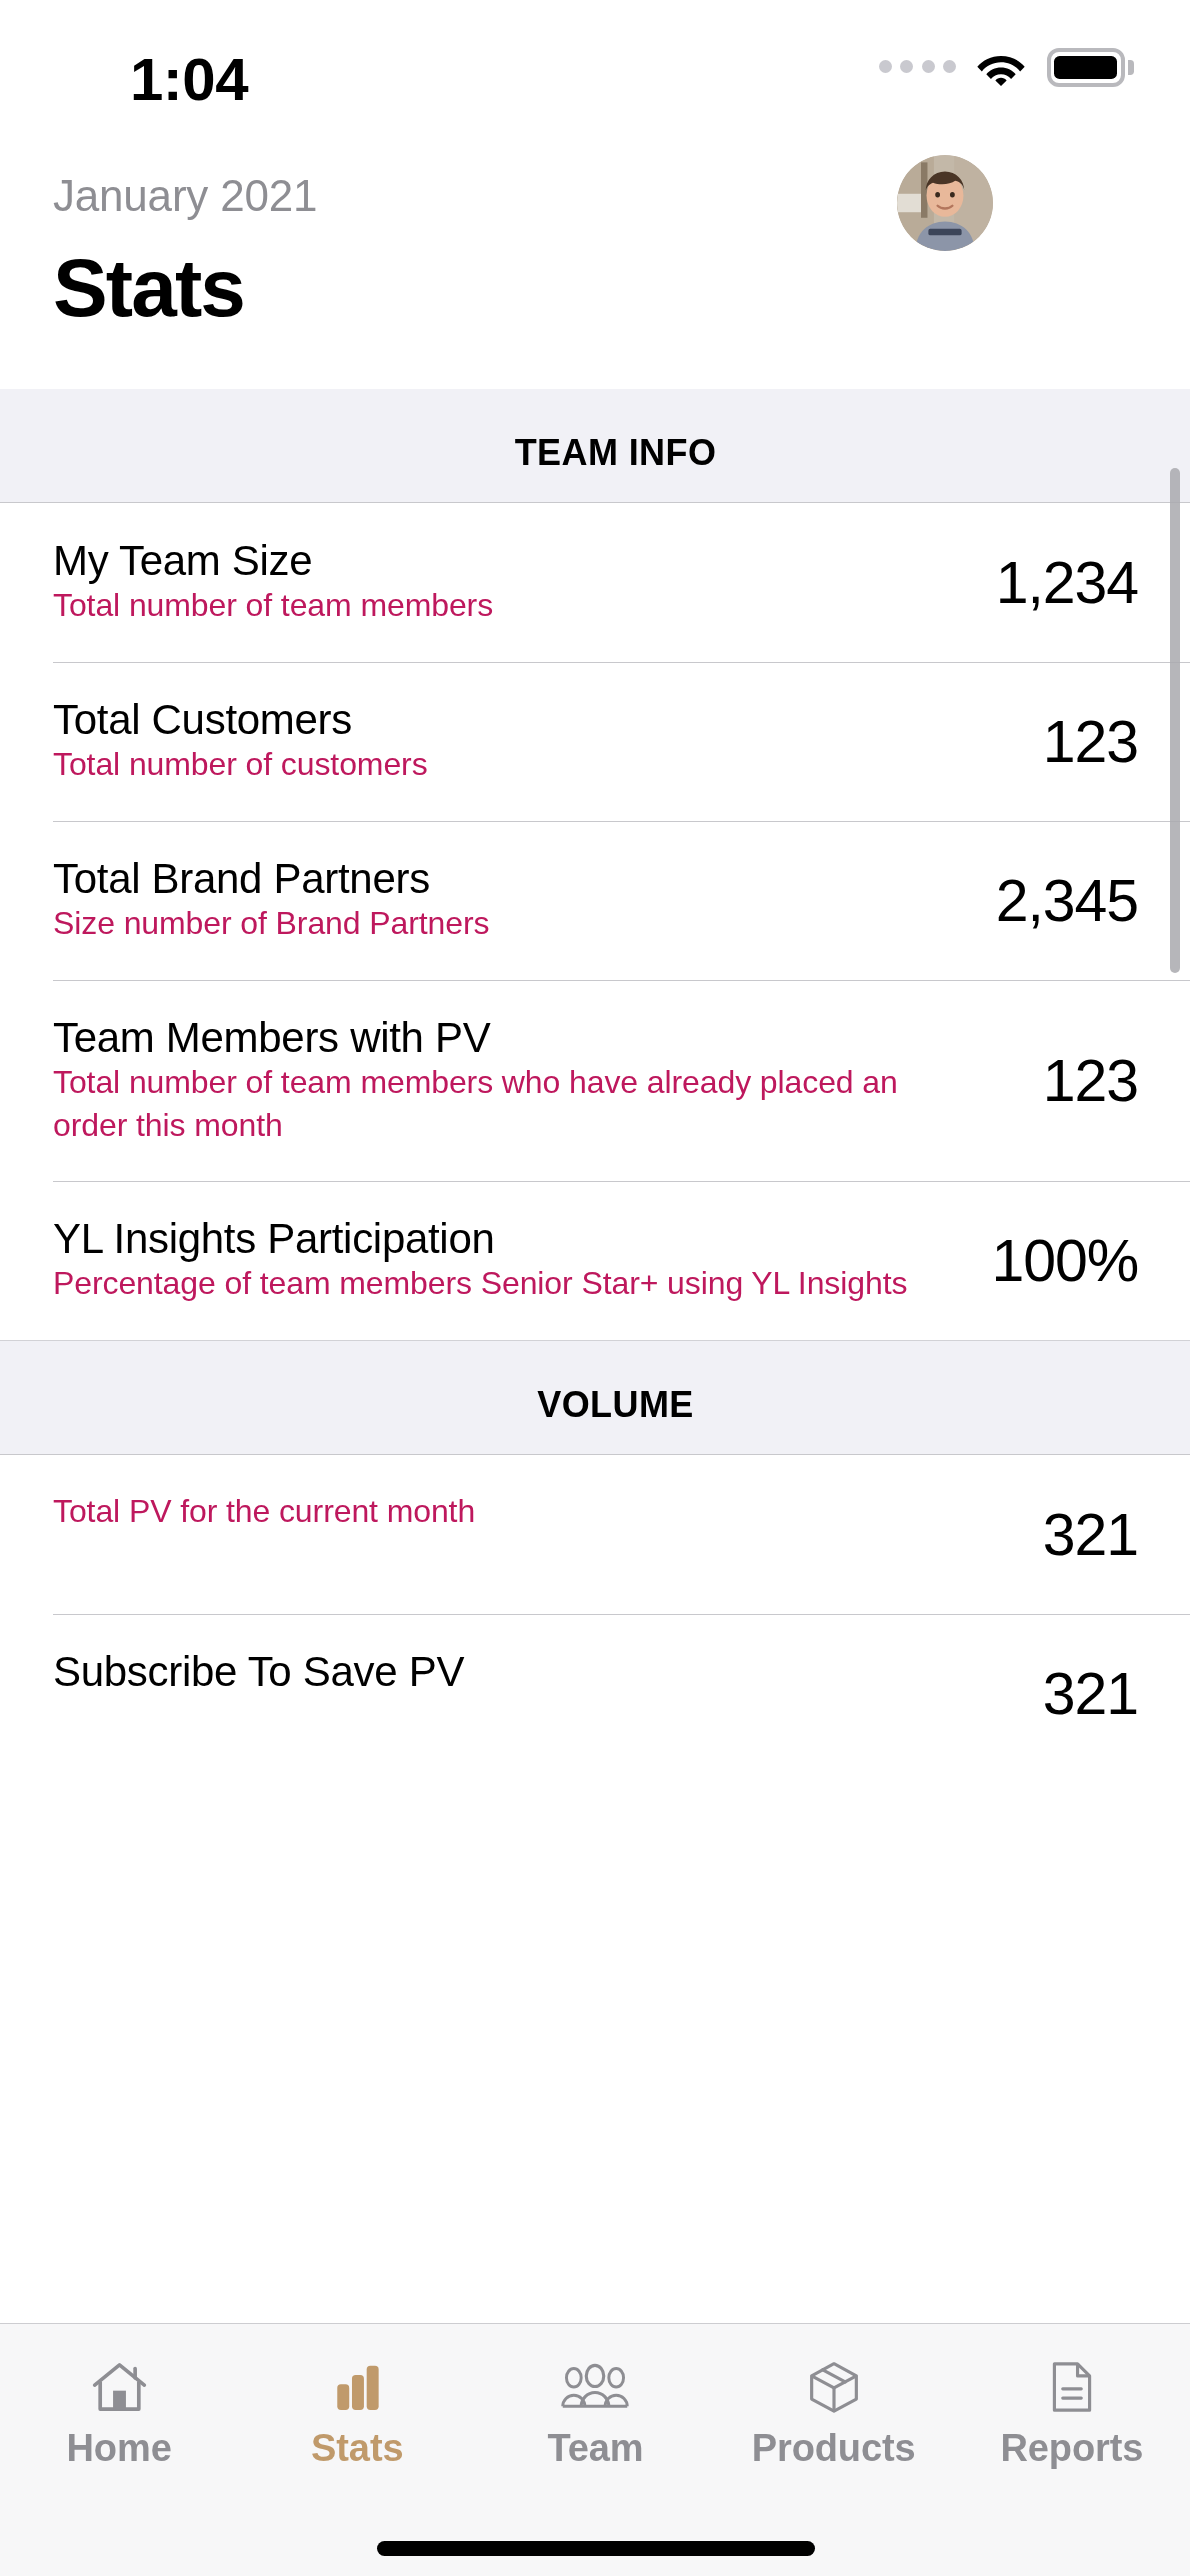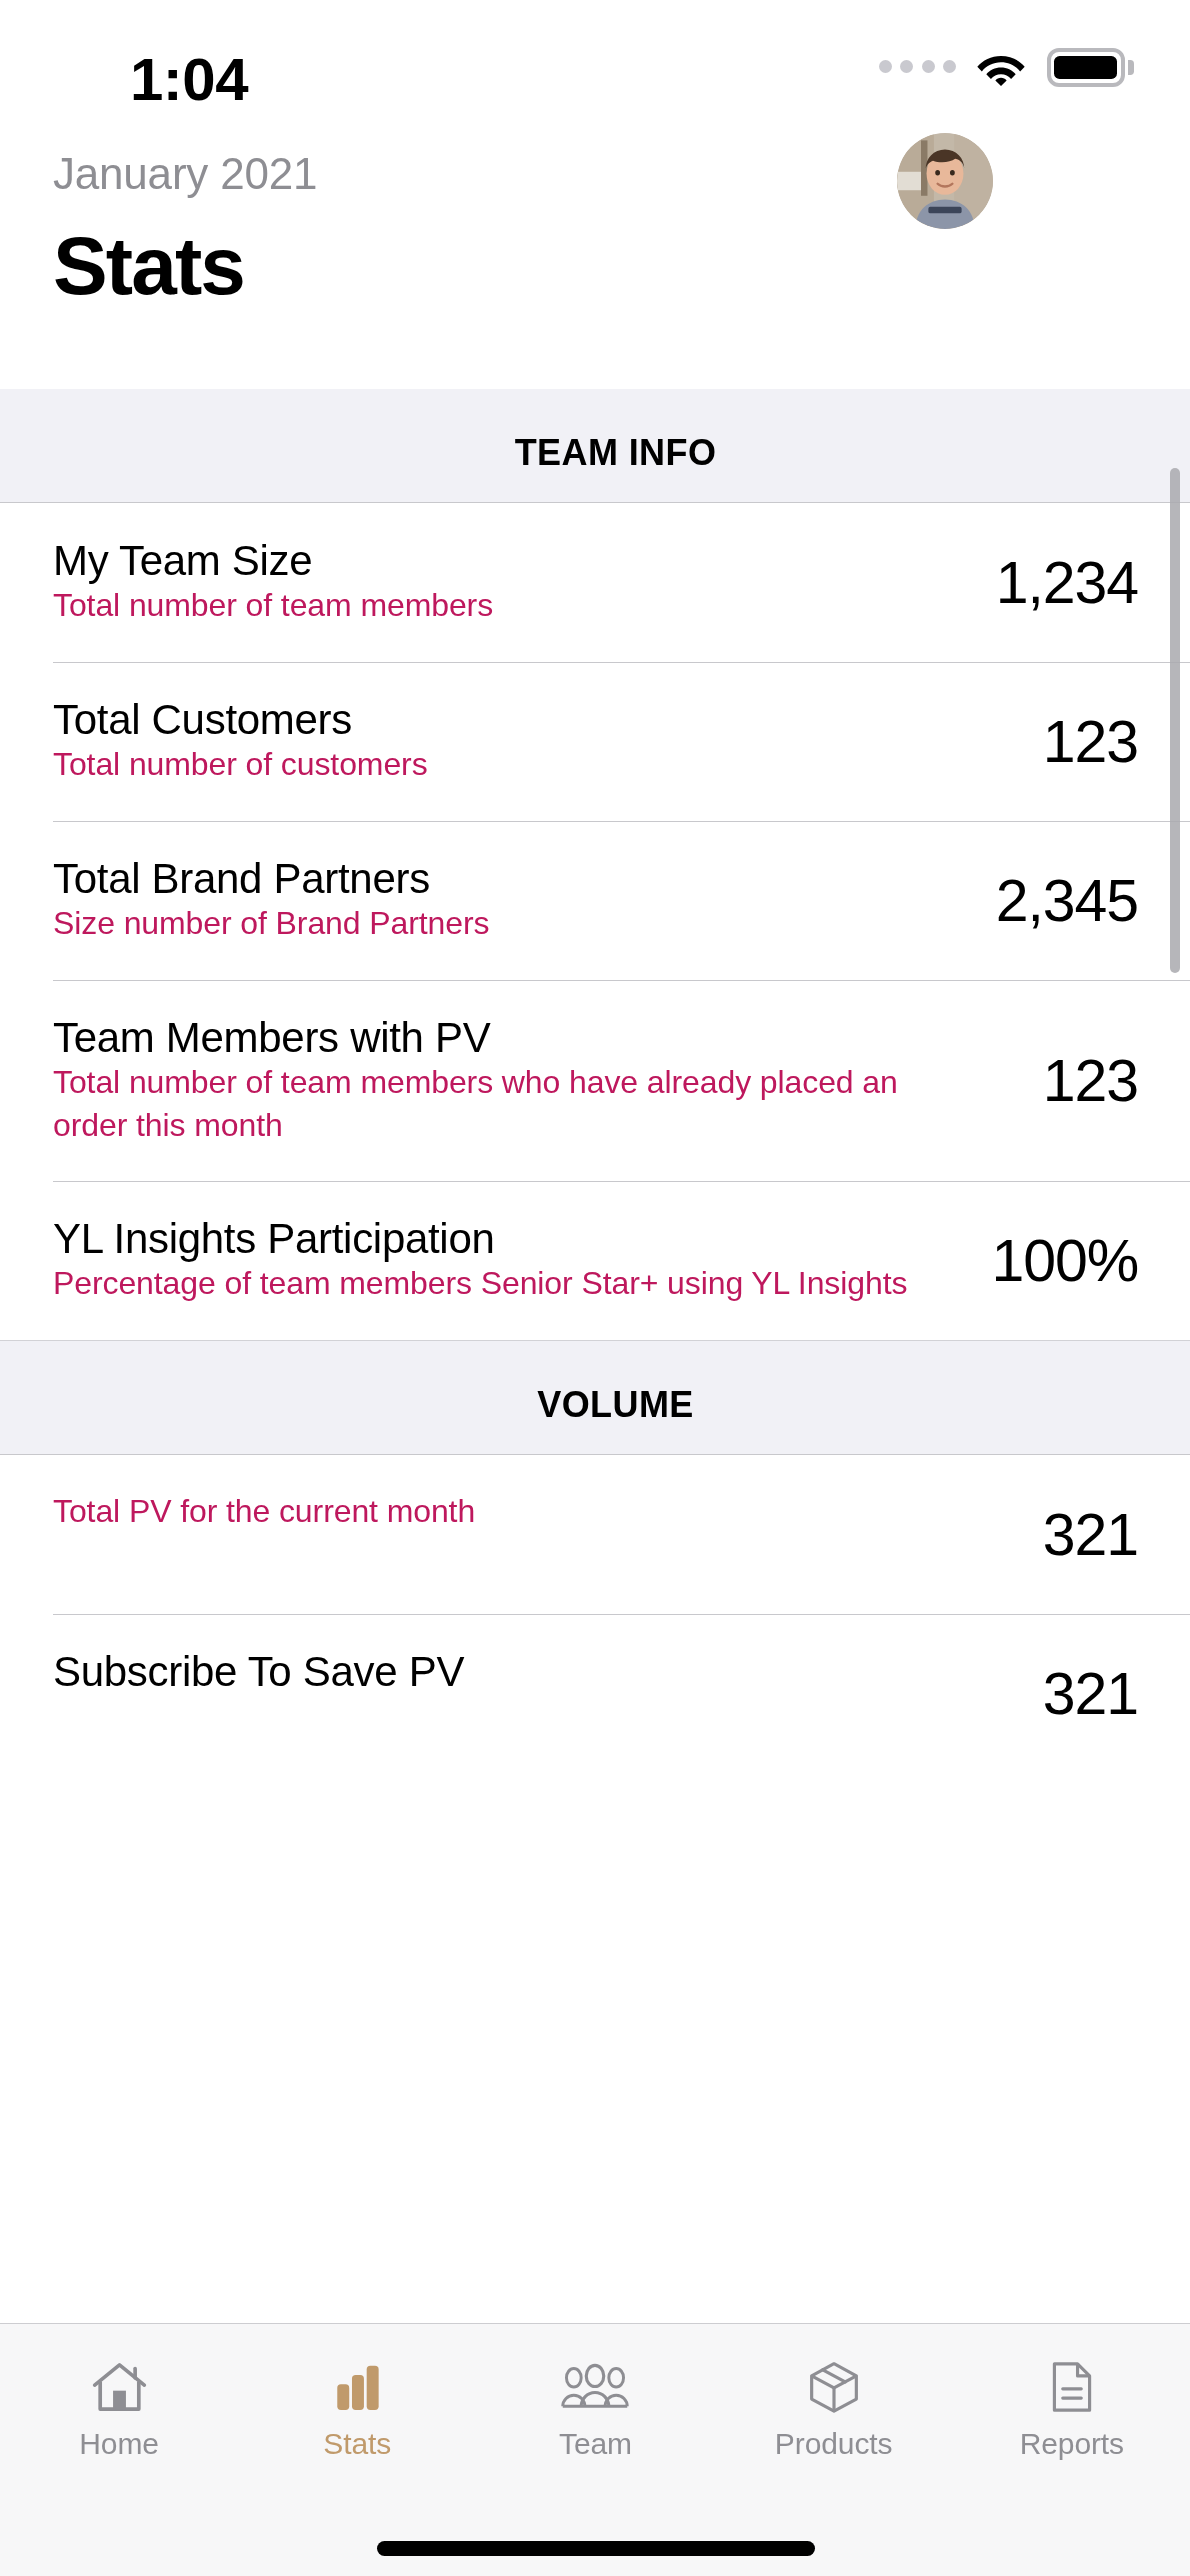--- a/index.html
+++ b/index.html
@@ -31,21 +31,21 @@
   .wifi-ic { width:50px; height:37px; }
   .batt-wrap { display:flex; align-items:center; }
   .batt-body {
     width:78px; height:39px; border:4.6px solid #b9b9bd; border-radius:12px;
     padding:3.7px; display:flex; align-items:center;
   }
   .batt-fill { width:100%; height:100%; background:#000; border-radius:5.6px; }
   .batt-cap { width:6.5px; height:15px; background:#b9b9bd; border-radius:0 3.7px 3.7px 0; margin-left:2.8px; }
 
   
-  .nav-header { position:absolute; top:116px; left:0; width:1047px; height:255px; background:#fff; }
+  .nav-header { position:absolute; top:138px; left:0; width:1047px; height:255px; background:#fff; }
   .month-label {
     position:absolute; left:53px; top:33px;
     font-size:44px; font-weight:400; color:#8e8e93; letter-spacing:-0.2px;
   }
   .avatar {
     position:absolute; right:54px; top:16.7px;
     width:96px; height:96px; border-radius:50%;
     overflow:hidden; background:#cfc6bb;
   }
   .avatar svg { display:block; width:96px; height:96px; }
@@ -97,21 +97,21 @@
   .tab-bar {
     position:absolute; bottom:0; left:0; width:1191px; height:253px;
     background:#f7f7f8; border-top:0.9px solid #cdcdd1;
     display:flex; align-items:flex-start; justify-content:space-around;
     padding-top:33px;
   }
   .tab {
     width:237px; display:flex; flex-direction:column; align-items:center; gap:13px;
   }
   .tab-icon { height:57px; display:flex; align-items:flex-end; justify-content:center; }
-  .tab-label { font-size:30px; font-weight:400; color:#8e8e93; letter-spacing:-0.1px; }
+  .tab-label { font-size:38px; font-weight:700; color:#8e8e93; letter-spacing:-0.1px; }
   .tab.active .tab-label { color:#c09a6b; }
   .home-indicator {
     position:absolute; bottom:20.4px; left:50%; transform:translateX(-50%);
     width:438px; height:15px; background:#000; border-radius:9.3px;
   }
 </style>
 </head>
 <body>
 
 <div class="phone">

